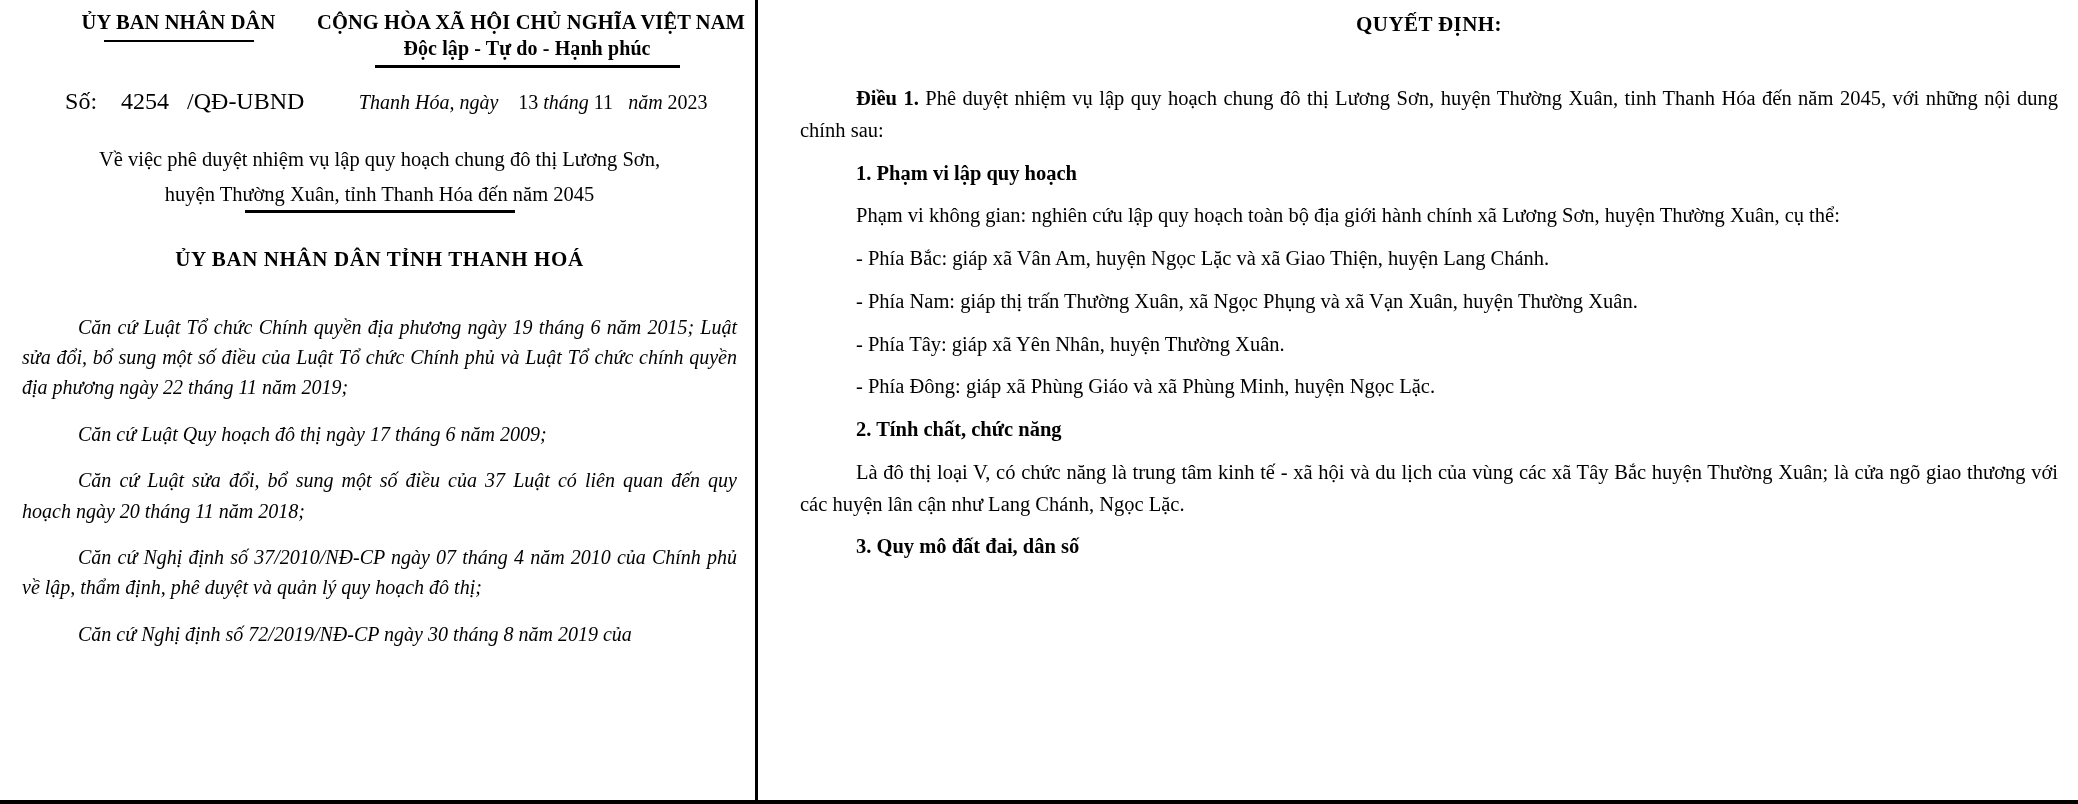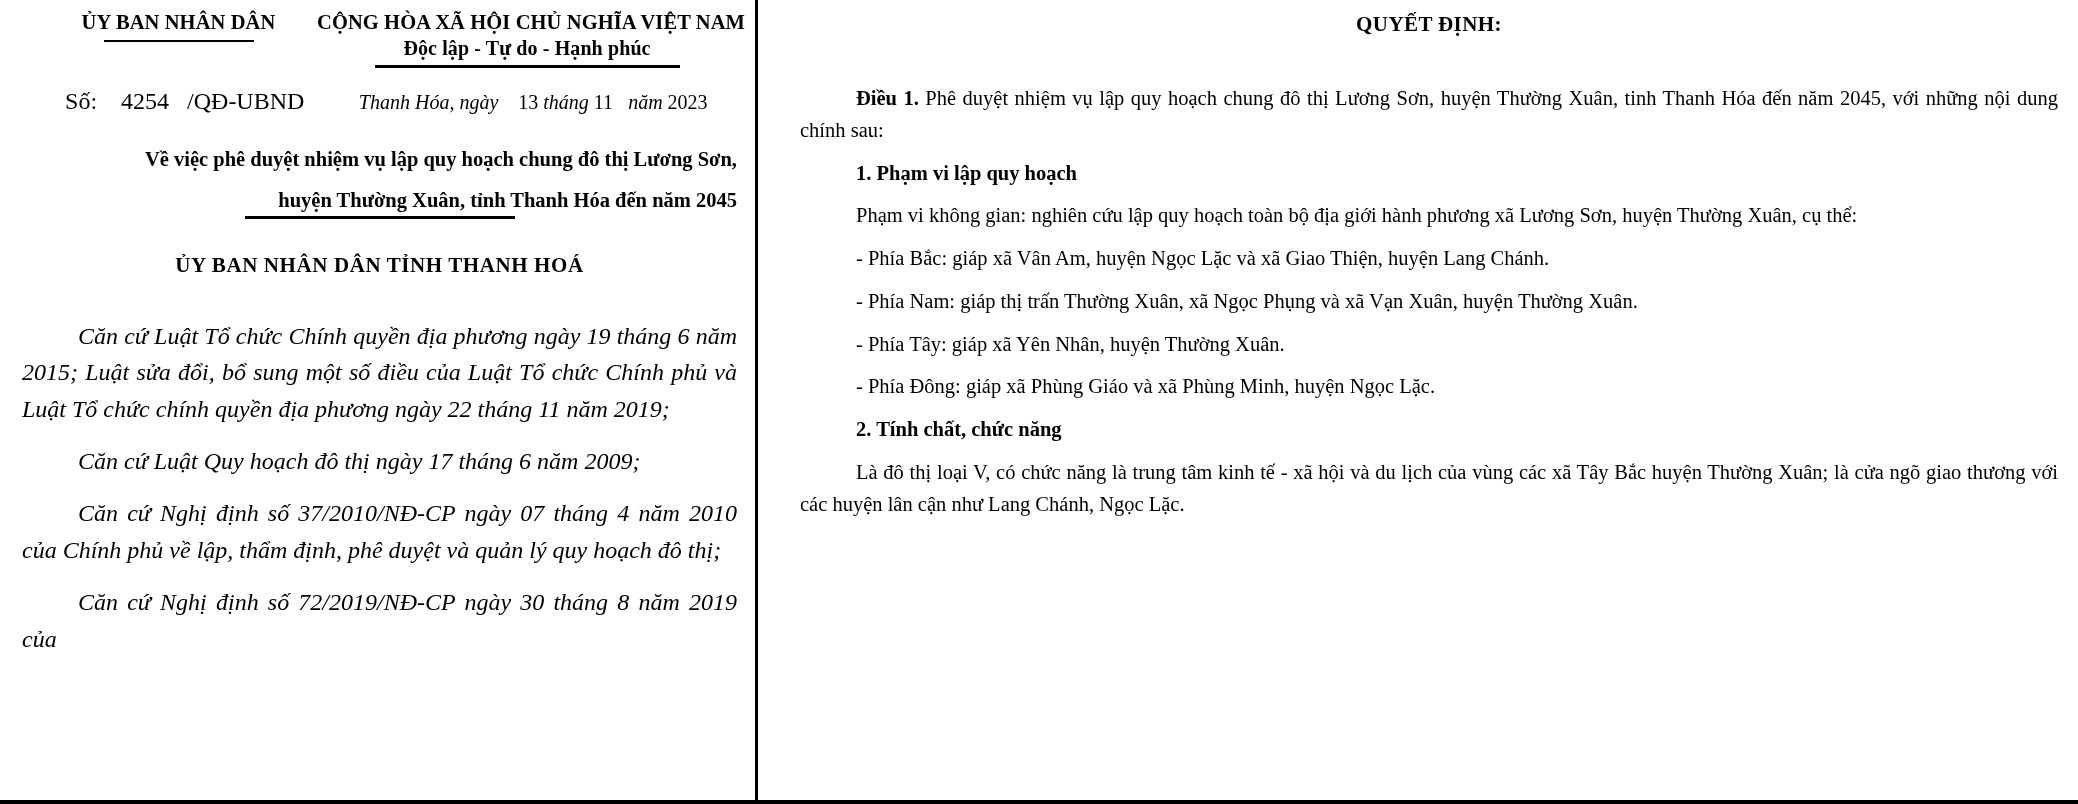--- a/index.html
+++ b/index.html
@@ -127,25 +127,24 @@
   .title-block {
     text-align: center;
     margin-top: 30px;
   }
   .title-main {
     font-weight: bold;
     font-size: 21px;
     letter-spacing: 0.4px;
   }
   .title-sub {
-    font-weight: bold;
+    font-weight: normal;
     font-size: 20.5px;
     line-height: 1.38;
-    margin-top: 13px;
-    text-align: right;
+    margin-top: 7px;
   }
   .title-sub-underline {
     width: 270px;
     height: 2.5px;
     background: #000;
     margin: 2px auto 0;
   }
 
   .authority {
     text-align: center;
@@ -154,21 +153,21 @@
     letter-spacing: 0.6px;
     margin-top: 34px;
   }
 
   
   .legal-basis {
     margin-top: 40px;
   }
   .para-italic {
     font-style: italic;
-    font-size: 24px;
+    font-size: 20px;
     line-height: 1.52;
     text-align: justify;
     text-indent: 56px;
     margin: 0 0 16px 0;
     hyphens: none;
   }
 
   
   .right-title {
     text-align: center;
@@ -239,47 +238,49 @@
       <div class="title-sub">Về việc phê duyệt nhiệm vụ lập quy hoạch chung đô thị Lương Sơn,</div>
       <div class="title-sub">huyện Thường Xuân, tỉnh Thanh Hóa đến năm 2045</div>
       <div class="title-sub-underline"></div>
     </div>
 
     <div class="authority">ỦY BAN NHÂN DÂN TỈNH THANH HOÁ</div>
 
     <div class="legal-basis">
       <p class="para-italic">Căn cứ Luật Tổ chức Chính quyền địa phương ngày 19 tháng 6 năm 2015; Luật sửa đổi, bổ sung một số điều của Luật Tổ chức Chính phủ và Luật Tổ chức chính quyền địa phương ngày 22 tháng 11 năm 2019;</p>
       <p class="para-italic">Căn cứ Luật Quy hoạch đô thị ngày 17 tháng 6 năm 2009;</p>
+      <p class="para-italic">Căn cứ Luật sửa đổi, bổ sung một số điều của 37 Luật có liên quan đến quy hoạch ngày 20 tháng 11 năm 2018;</p>
       <p class="para-italic">Căn cứ Nghị định số 37/2010/NĐ-CP ngày 07 tháng 4 năm 2010 của Chính phủ về lập, thẩm định, phê duyệt và quản lý quy hoạch đô thị;</p>
       <p class="para-italic">Căn cứ Nghị định số 72/2019/NĐ-CP ngày 30 tháng 8 năm 2019 của</p>
     </div>
 
     <div class="bottom-rule"></div>
   </div>
 
   <div class="col-divider"></div>
 
   <div class="col col-right">
 
     <div class="right-title">QUYẾT ĐỊNH:</div>
 
     <p class="para first">
       <b>Điều 1.</b><span> Phê duyệt nhiệm vụ lập quy hoạch chung đô thị Lương Sơn, huyện Thường Xuân, tinh Thanh Hóa đến năm 2045, với những nội dung chính sau:</span>
     </p>
 
     <p class="heading-num">1. Phạm vi lập quy hoạch</p>
 
-    <p class="para">Phạm vi không gian: nghiên cứu lập quy hoạch toàn bộ địa giới hành phương xã Lương Sơn, huyện Thường Xuân, cụ thể:</p>
+    <p class="para">Phạm vi không gian: nghiên cứu lập quy hoạch toàn bộ địa giới hành chính xã Lương Sơn, huyện Thường Xuân, cụ thể:</p>
 
     <p class="para dash">- Phía Bắc: giáp xã Vân Am, huyện Ngọc Lặc và xã Giao Thiện, huyện Lang Chánh.</p>
     <p class="para dash">- Phía Nam: giáp thị trấn Thường Xuân, xã Ngọc Phụng và xã Vạn Xuân, huyện Thường Xuân.</p>
     <p class="para dash">- Phía Tây: giáp xã Yên Nhân, huyện Thường Xuân.</p>
     <p class="para dash">- Phía Đông: giáp xã Phùng Giáo và xã Phùng Minh, huyện Ngọc Lặc.</p>
 
     <p class="heading-num">2. Tính chất, chức năng</p>
 
     <p class="para">Là đô thị loại V, có chức năng là trung tâm kinh tế - xã hội và du lịch của vùng các xã Tây Bắc huyện Thường Xuân; là cửa ngõ giao thương với các huyện lân cận như Lang Chánh, Ngọc Lặc.</p>
 
+    <p class="heading-num">3. Quy mô đất đai, dân số</p>
 
     <div class="bottom-rule-right"></div>
   </div>
 
 </div>
 
 </body></html>

